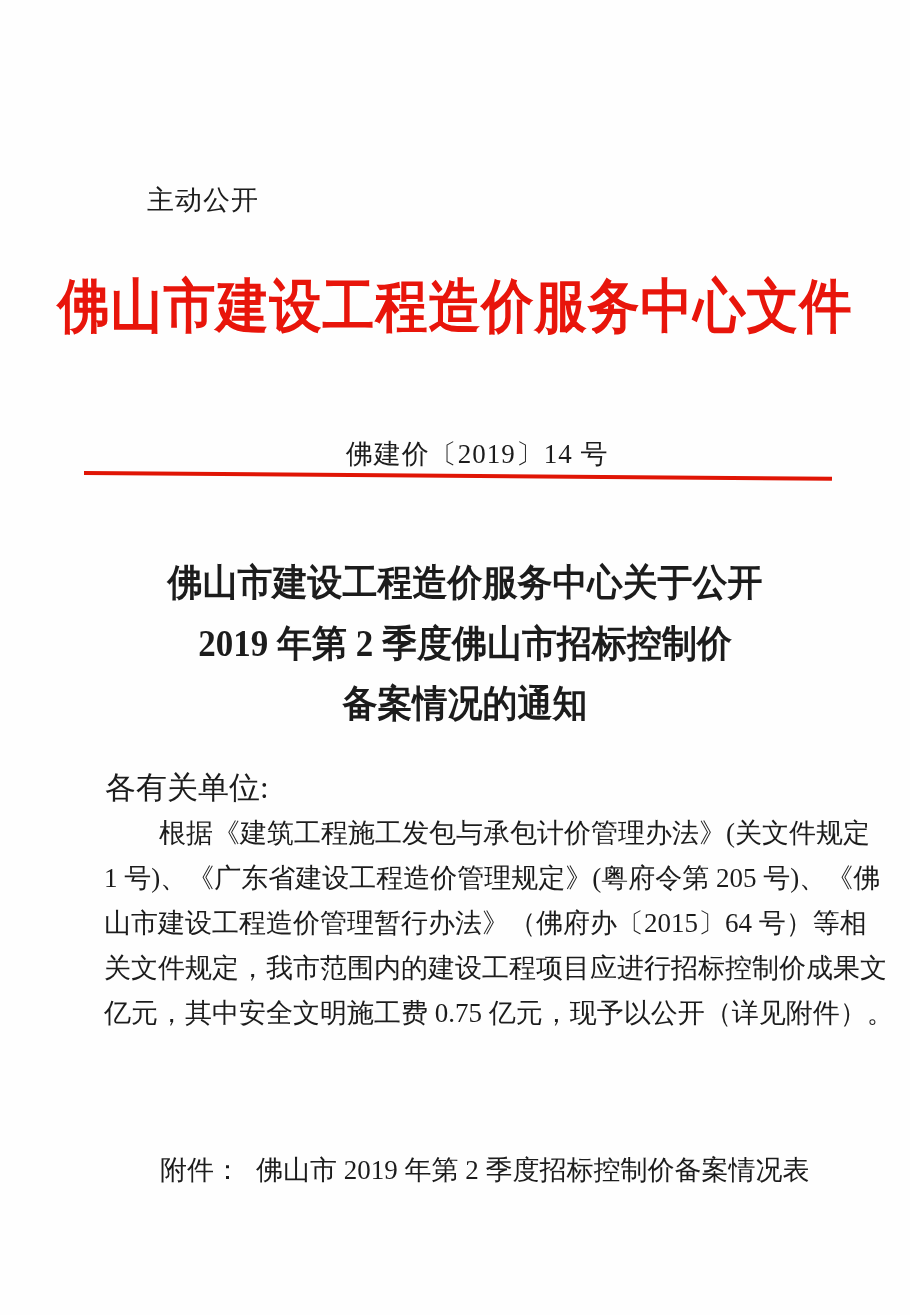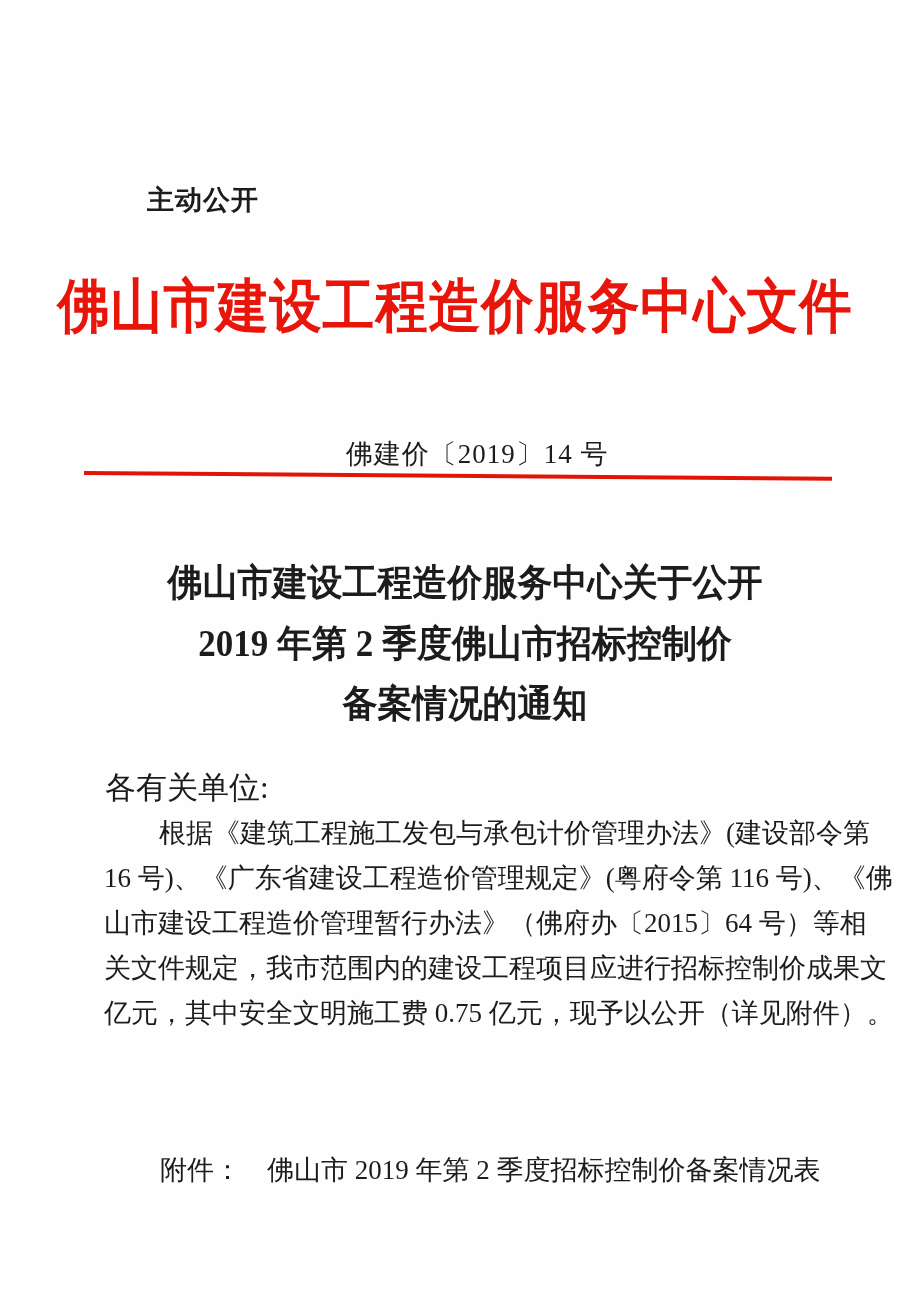--- a/index.html
+++ b/index.html
@@ -14,21 +14,21 @@
     background: #fefefe;
     overflow: hidden;
     font-family: "Liberation Serif", "DejaVu Serif", serif;
     color: var(--ink, #1c1c1c);
   }
   .disclosure {
     position: absolute;
     left: 147px;
     top: 184px;
     font-family: "Liberation Sans", "DejaVu Sans", sans-serif;
-    font-weight: 700;
+    font-weight: 400;
     font-size: 27px;
     letter-spacing: 1px;
     line-height: 32px;
   }
   .letterhead {
     position: absolute;
     top: 274px;
     left: 0;
     width: 100%;
     text-align: center;
@@ -103,21 +103,21 @@
   }
   .attachment {
     position: absolute;
     left: 160px;
     top: 1150px;
     font-size: 27px;
     line-height: 40px;
     white-space: nowrap;
   }
   .attachment .att-text {
-    margin-left: 26px;
+    margin-left: 15px;
   }
 </style>
 </head>
 <body>
 
 <div class="page" style="--red: #e8150b; --rule: #e01505; --ink: #1c1c1c;">
 
   <div class="disclosure">主动公开</div>
 
   <div class="letterhead">佛山市建设工程造价服务中心文件</div>
@@ -128,22 +128,22 @@
 
   <div class="doc-title">
     <div class="title-line">佛山市建设工程造价服务中心关于公开</div>
     <div class="title-line">2019 年第 2 季度佛山市招标控制价</div>
     <div class="title-line">备案情况的通知</div>
   </div>
 
   <div class="salutation">各有关单位:</div>
 
   <div class="body-lines">
-    <div class="body-line indent-first">根据《建筑工程施工发包与承包计价管理办法》(建设部令第</div>
-    <div class="body-line">16 号)、《广东省建设工程造价管理规定》(粤府令第 116 号)、《佛</div>
+    <div class="body-line indent-first">根据《建筑工程施工发包与承包计价管理办法》(关文件规定</div>
+    <div class="body-line">1 号)、《广东省建设工程造价管理规定》(粤府令第 205 号)、《佛</div>
     <div class="body-line">山市建设工程造价管理暂行办法》（佛府办〔2015〕64 号）等相</div>
     <div class="body-line">关文件规定，我市范围内的建设工程项目应进行招标控制价成果文</div>
     <div class="body-line">亿元，其中安全文明施工费 0.75 亿元，现予以公开（详见附件）。</div>
   </div>
 
   <div class="attachment">
     <span class="att-label">附件：</span><span class="att-text">佛山市 2019 年第 2 季度招标控制价备案情况表</span>
   </div>
 
 </div>

